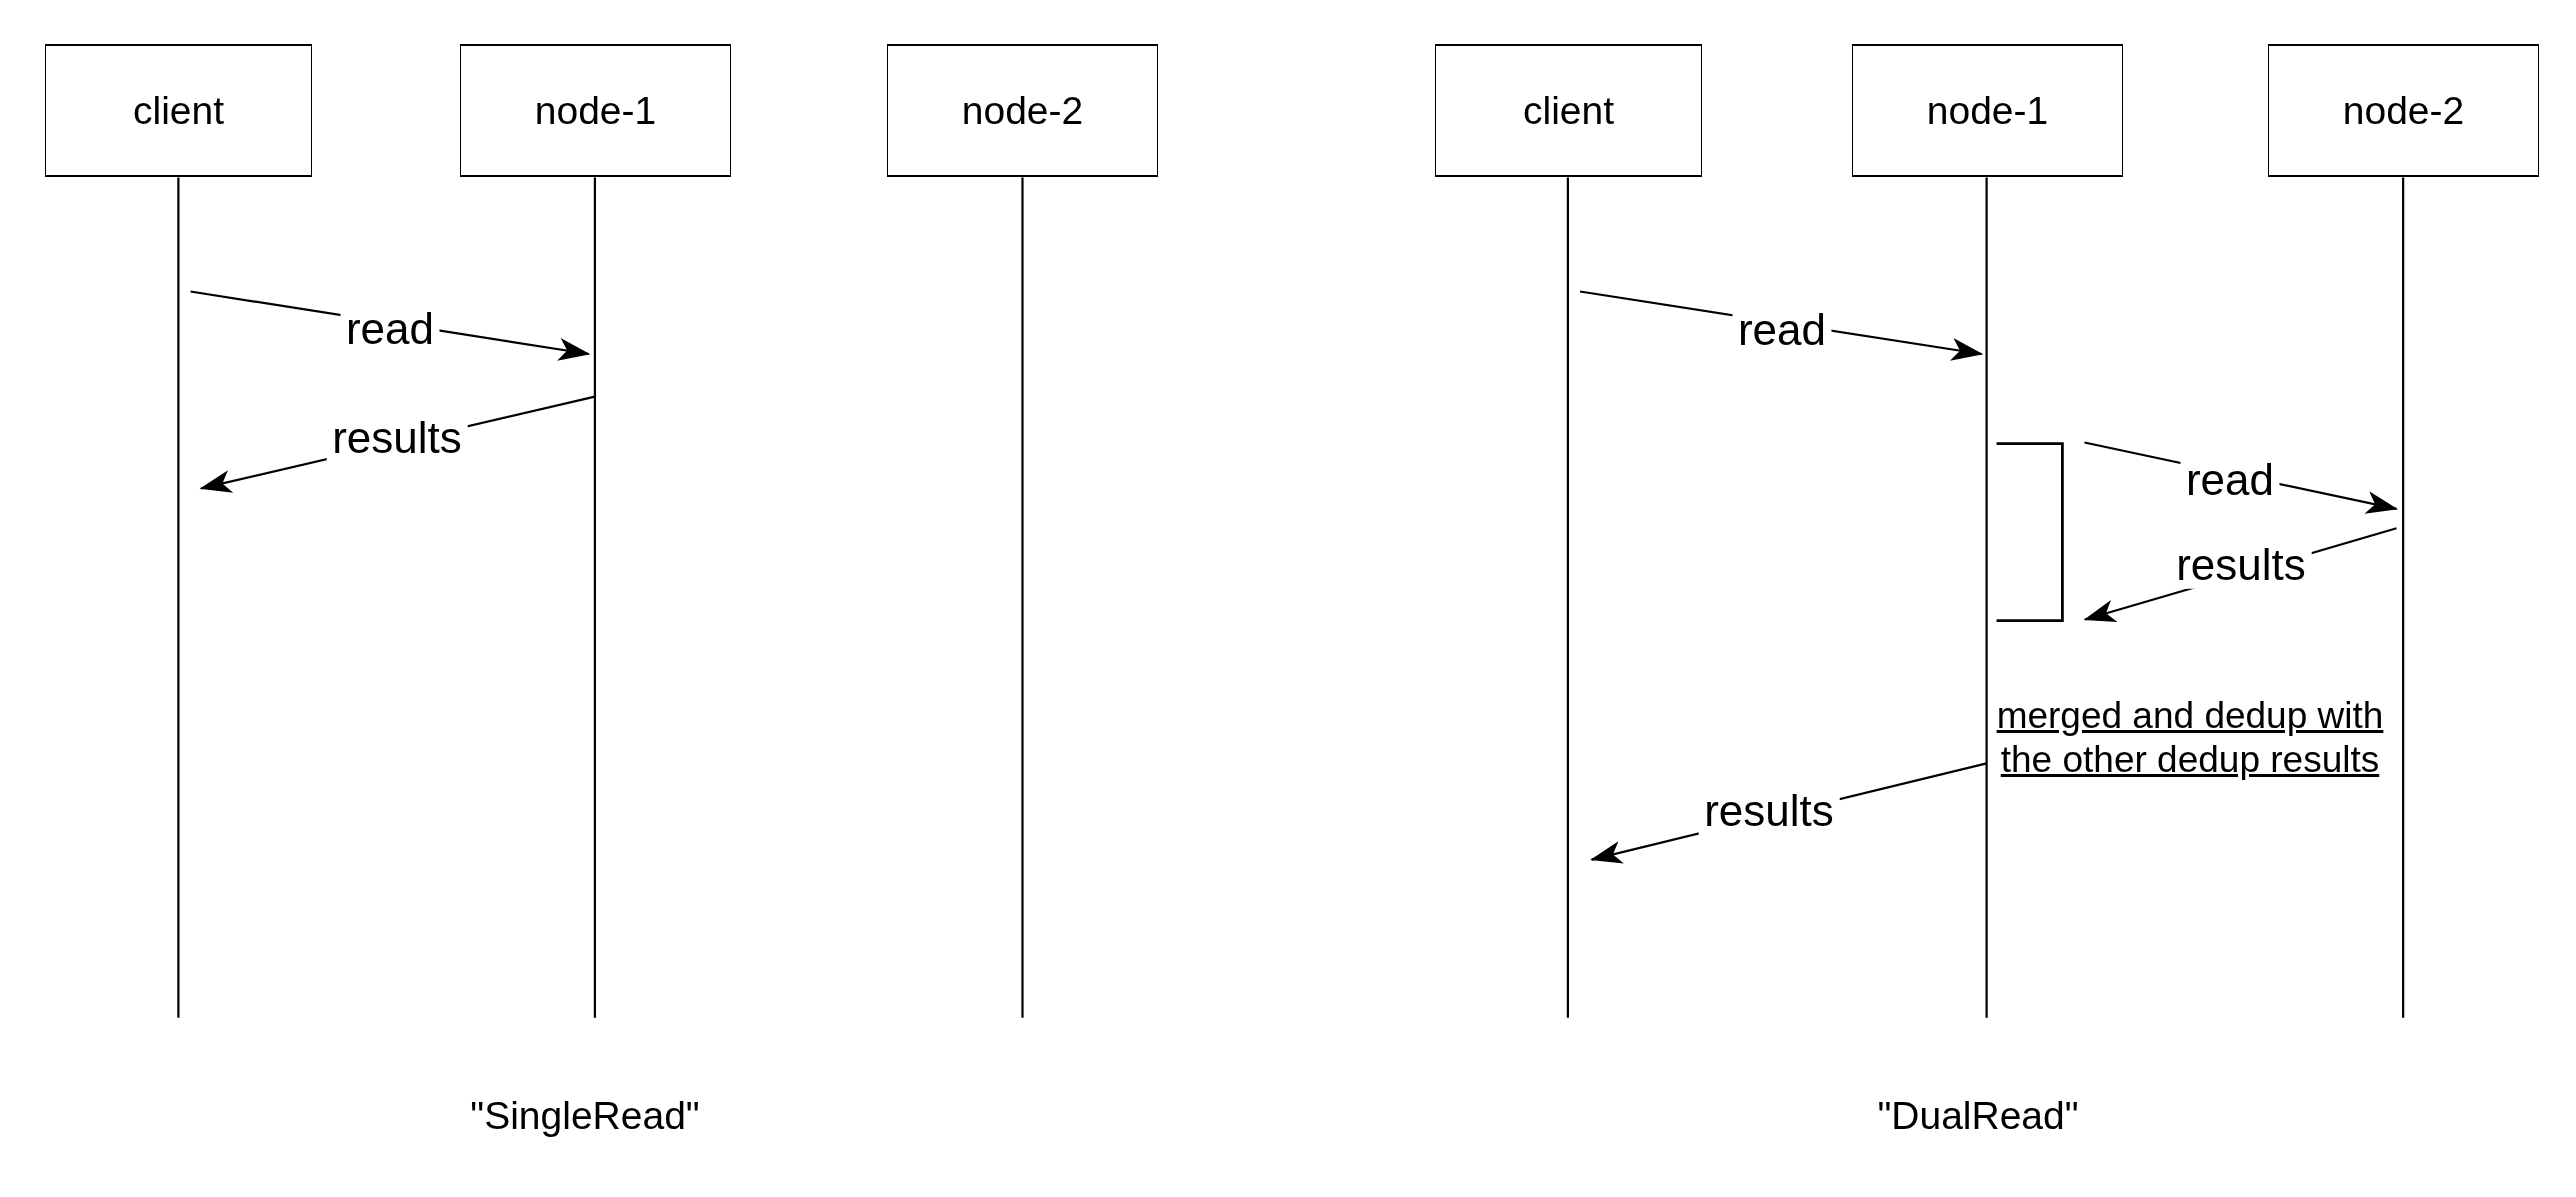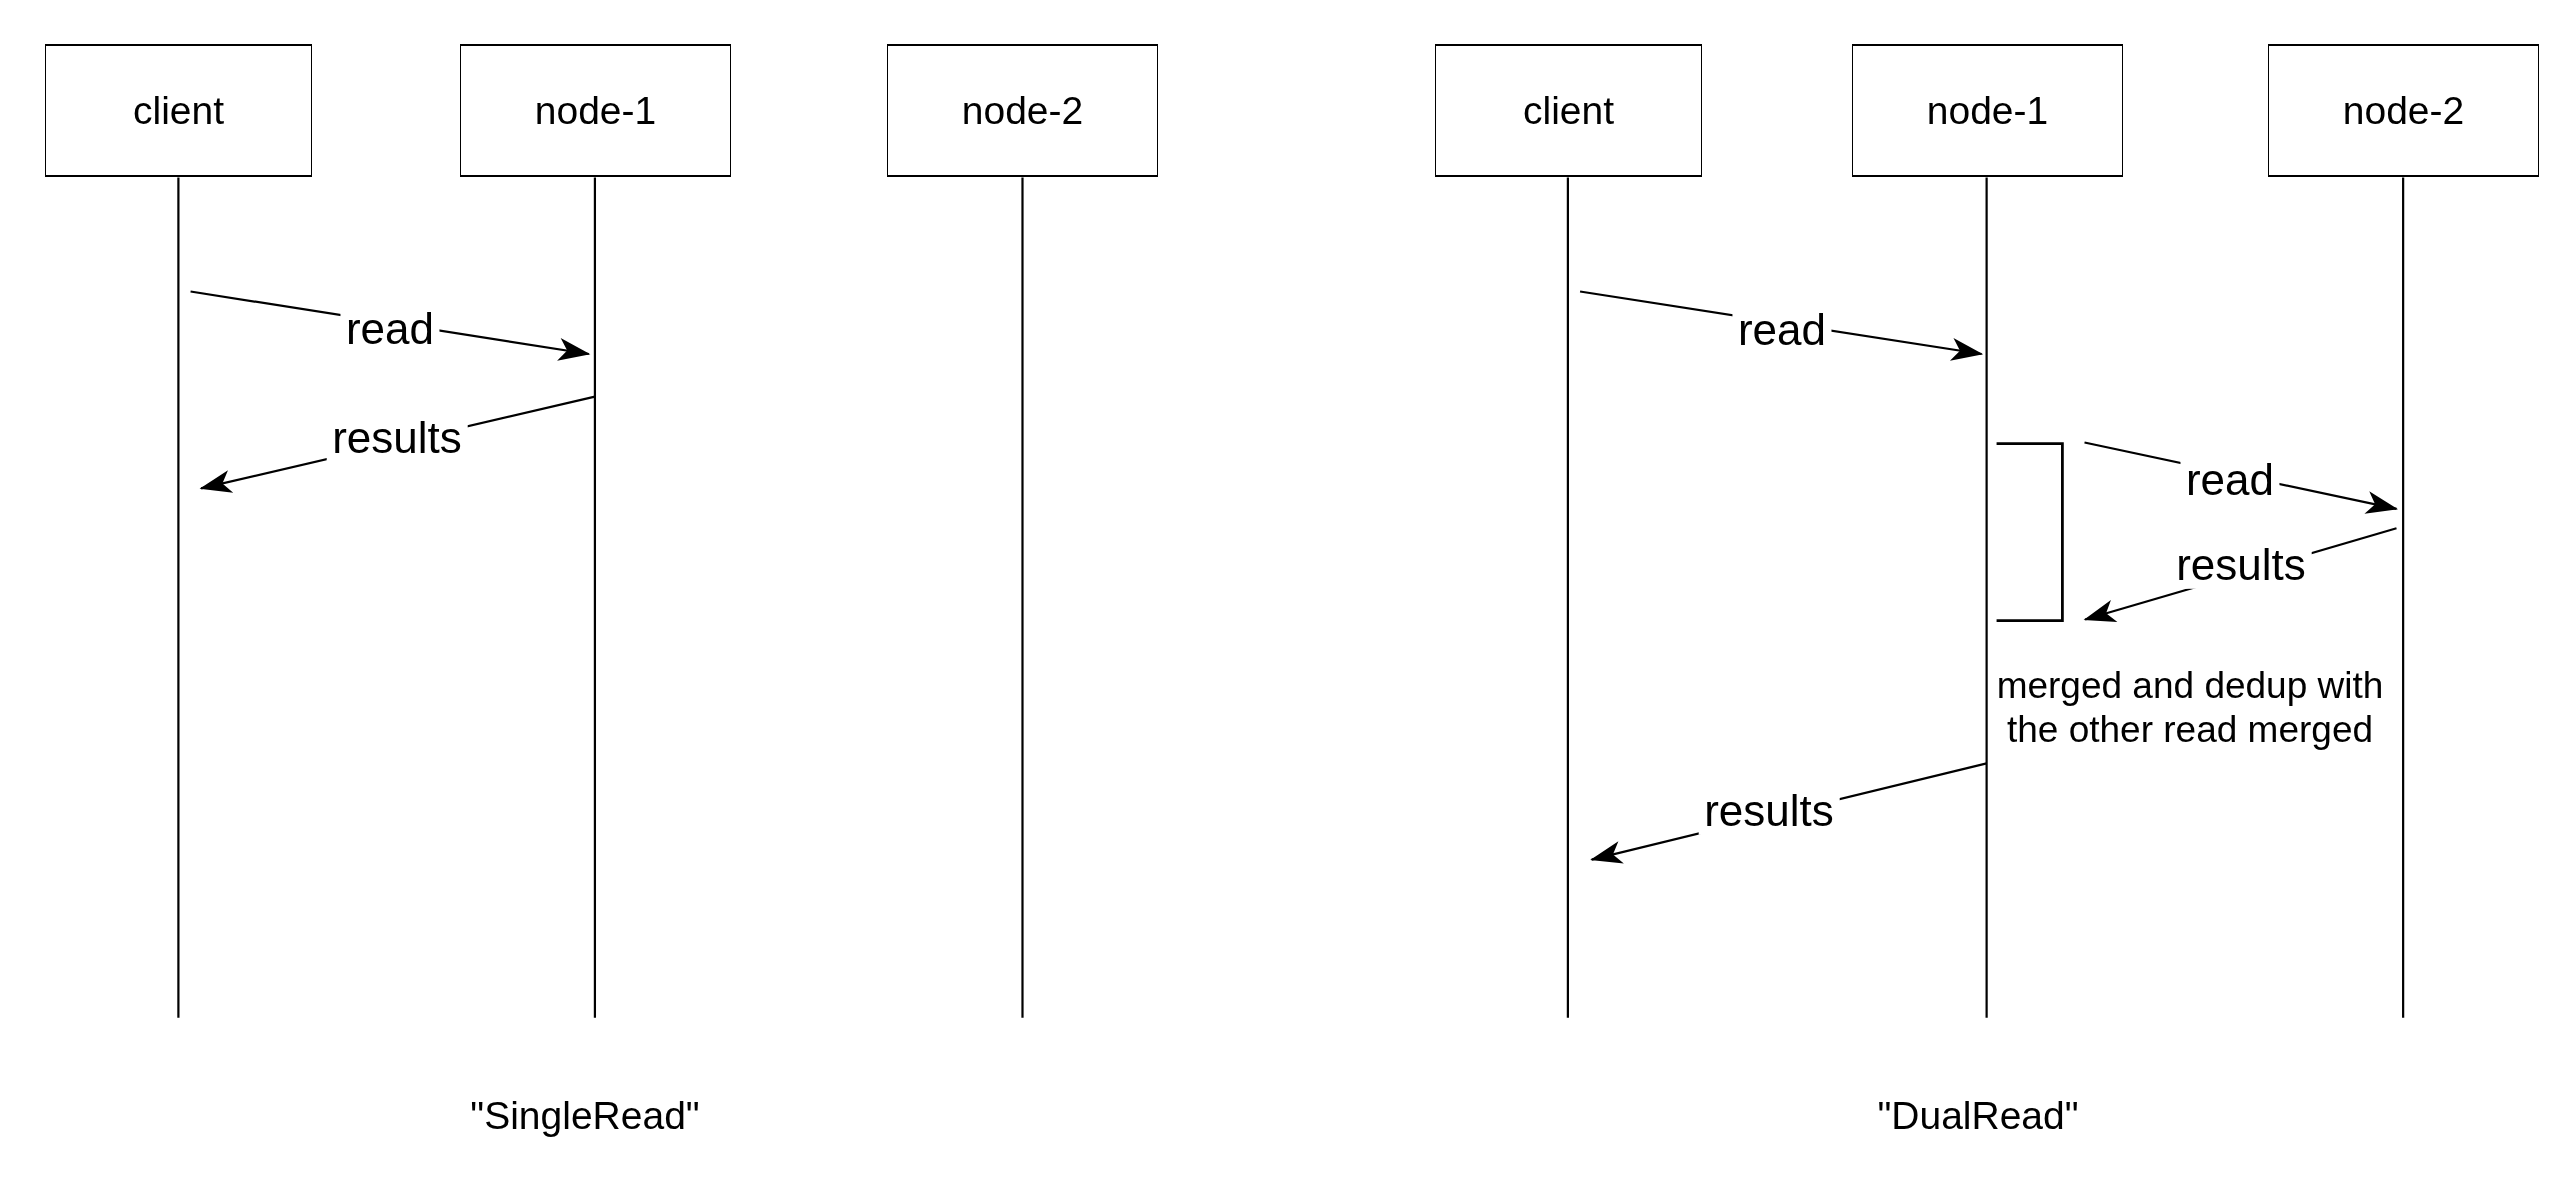--- a/index.html
+++ b/index.html
@@ -118,22 +118,22 @@
   </div>
 
   <div class="msg-label" style="left:390px; top:329px;">read</div>
   <div class="msg-label" style="left:397px; top:438px;">results</div>
 
   <div class="msg-label" style="left:1782px;top:330px;">read</div>
   <div class="msg-label" style="left:2230px;top:480px;">read</div>
   <div class="msg-label" style="left:2241px;top:565px;">results</div>
   <div class="msg-label" style="left:1769px;top:811px;">results</div>
 
-  <div class="note" style="left:2190px;top:664px;">
+  <div class="note" style="left:2190px;top:694px;text-decoration:underline;">
     <div>merged and dedup with</div>
-    <div>the other read merged</div>
+    <div>the other dedup results</div>
   </div>
 
   <div class="caption" style="left:585px;top:1116px;">"SingleRead"</div>
   <div class="caption" style="left:1978px;top:1116px;">"DualRead"</div>
 
 </div>
 
 
 </body></html>

